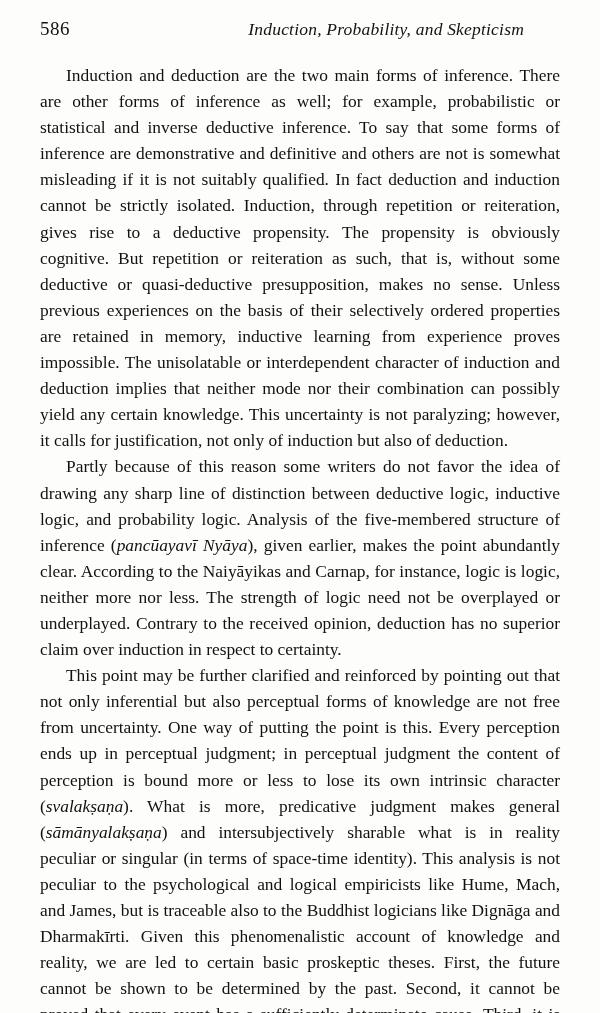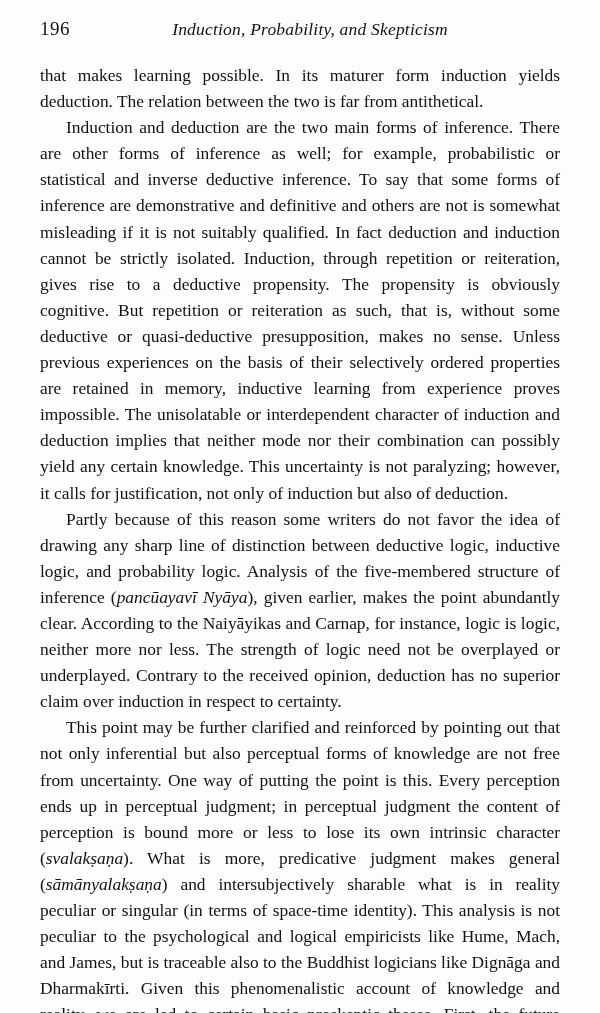--- a/index.html
+++ b/index.html
@@ -31,21 +31,21 @@
   .folio {
     font-size: 19px;
     font-family: "Liberation Serif", "DejaVu Serif", serif;
     letter-spacing: 0.5px;
     width: 56px;
     flex: 0 0 auto;
     color: #121212;
   }
   .head-title {
     flex: 1 1 auto;
-    text-align: center;
+    text-align: right;
     font-style: italic;
     font-size: 17.5px;
     letter-spacing: 0.2px;
     color: #121212;
     padding-right: 36px;
   }
   .body-text p {
     margin: 0;
     font-size: 17.4px;
     line-height: 26.1px;
@@ -61,24 +61,23 @@
     text-indent: 0;
   }
   i, em { font-style: italic; margin-top: 33px; }
 </style>
 </head>
 <body>
 
 <div class="page">
 
   <div class="running-head">
-    <div class="folio">196</div>
+    <div class="folio">586</div>
     <div class="head-title">Induction, Probability, and Skepticism</div>
   </div>
 
   <div class="body-text">
-    <p class="first" id="para-1">that makes learning possible. In its maturer form induction yields deduction. The relation between the two is far from antithetical.</p>
     <p class="indent" id="para-2">Induction and deduction are the two main forms of inference. There are other forms of inference as well; for example, probabilistic or statistical and inverse deductive inference. To say that some forms of inference are demonstrative and definitive and others are not is somewhat misleading if it is not suitably qualified. In fact deduction and induction cannot be strictly isolated. Induction, through repetition or reiteration, gives rise to a deductive propensity. The propensity is obviously cognitive. But repetition or reiteration as such, that is, without some deductive or quasi-deductive presupposition, makes no sense. Unless previous experiences on the basis of their selectively ordered properties are retained in memory, inductive learning from experience proves impossible. The unisolatable or interdependent character of induction and deduction implies that neither mode nor their combination can possibly yield any certain knowledge. This uncertainty is not paralyzing; however, it calls for justification, not only of induction but also of deduction.</p>
     <p class="indent" id="para-3"><span>Partly because of this reason some writers do not favor the idea of drawing any sharp line of distinction between deductive logic, inductive logic, and probability logic. Analysis of the five-membered structure of inference (</span><i>pancūayavī Nyāya</i><span>), given earlier, makes the point abundantly clear. According to the Naiyāyikas and Carnap, for instance, logic is logic, neither more nor less. The strength of logic need not be overplayed or underplayed. Contrary to the received opinion, deduction has no superior claim over induction in respect to certainty.</span></p>
     <p class="indent" id="para-4"><span>This point may be further clarified and reinforced by pointing out that not only inferential but also perceptual forms of knowledge are not free from uncertainty. One way of putting the point is this. Every perception ends up in perceptual judgment; in perceptual judgment the content of perception is bound more or less to lose its own intrinsic character (</span><i>svalakṣaṇa</i><span>). What is more, predicative judgment makes general (</span><i>sāmānyalakṣaṇa</i><span>) and intersubjectively sharable what is in reality peculiar or singular (in terms of space-time identity). This analysis is not peculiar to the psychological and logical empiricists like Hume, Mach, and James, but is traceable also to the Buddhist logicians like Dignāga and Dharmakīrti. Given this phenomenalistic account of knowledge and reality, we are led to certain basic proskeptic theses. First, the future cannot be shown to be determined by the past. Second, it cannot be proved that every event has a sufficiently determinate cause. Third, it is not possible to establish that knowledge is absolutely well-founded. Fourth, nor is it</span></p>
   </div>
 
 </div>
 
 </body></html>

